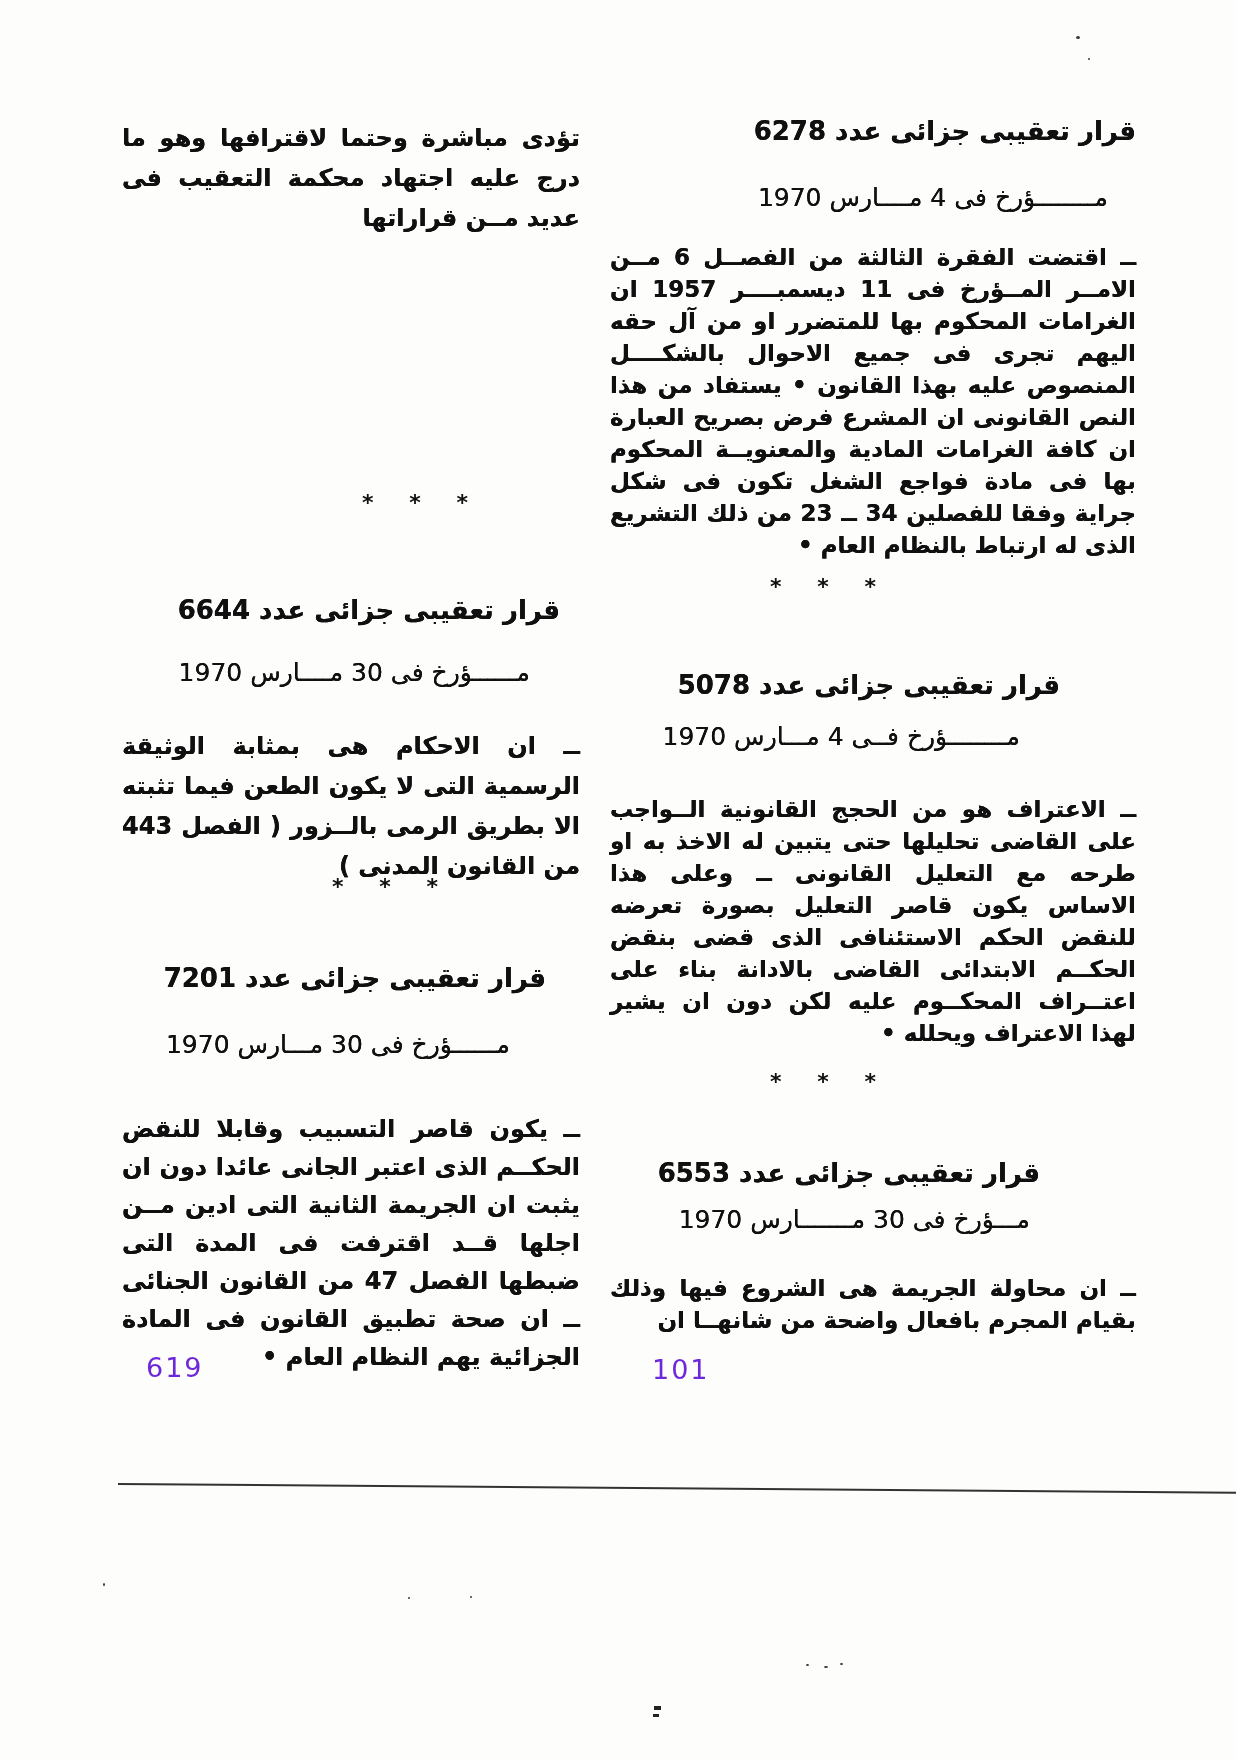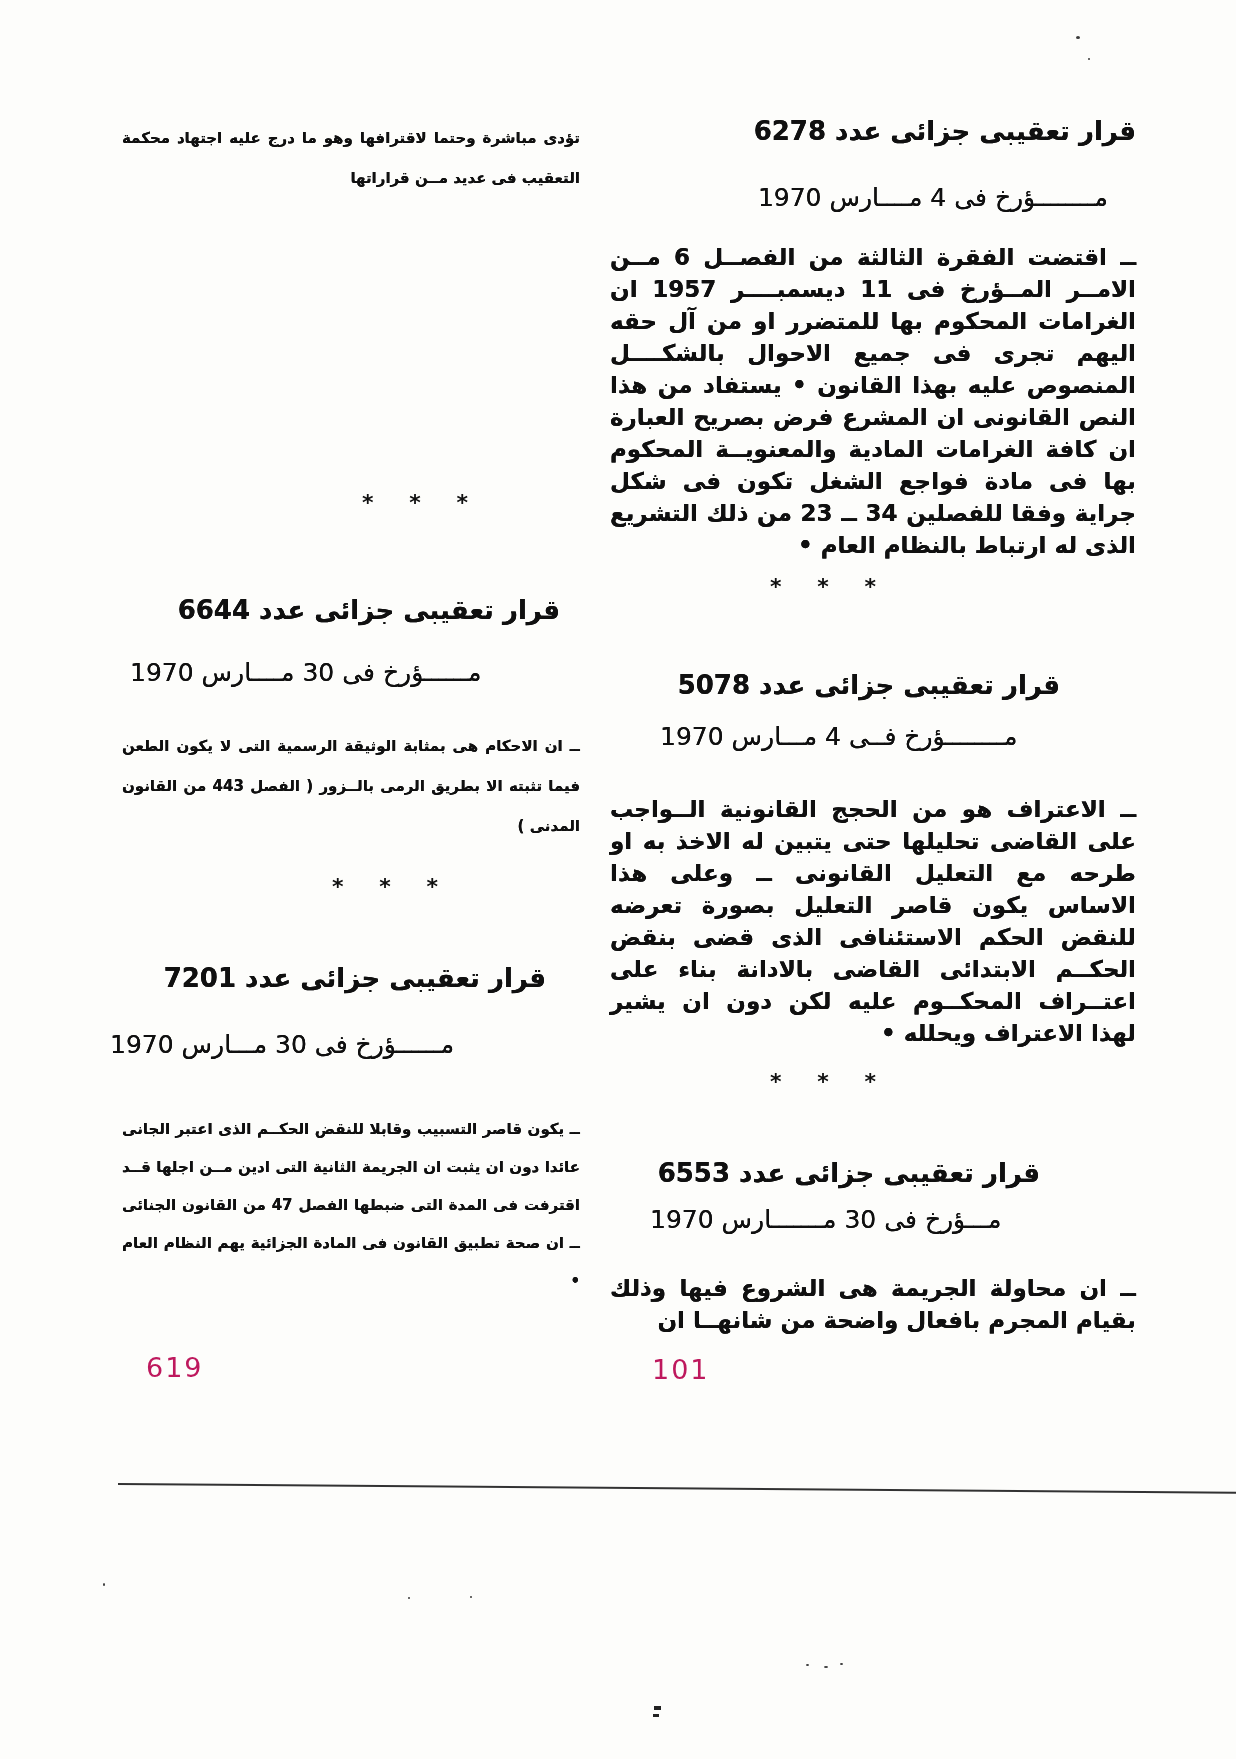--- a/index.html
+++ b/index.html
@@ -19,32 +19,32 @@
   }
   .date{
     font-size:25px;font-weight:400;white-space:nowrap;
     text-shadow:0 0 .5px #000;
   }
   .body-r{
     font-size:23px;font-weight:700;line-height:32px;
     text-align:justify;text-shadow:0 0 .5px #000;
   }
   .body-l{
-    font-size:15px;font-weight:700;line-height:40px;
+    font-size:24px;font-weight:700;line-height:40px;
     text-align:justify;text-shadow:0 0 .5px #000;
   }
   .body-l3{line-height:38px;}
   .stars{
     font-size:22px;font-weight:700;text-align:center;
     letter-spacing:10px;word-spacing:8px;
   }
-  .center{text-align:left;}
+  .center{text-align:right;}
   .pagenum{
     font-family:"DejaVu Sans", sans-serif;
-    font-size:27px;font-weight:400;color:#be185d;
+    font-size:27px;font-weight:400;color:#6d28d9;
     letter-spacing:2px;direction:ltr;
   }
   .scan-line{
     position:absolute;top:1483px;left:118px;width:1120px;height:2px;
     background:#1c1c1c;transform:rotate(0.45deg);transform-origin:left center;
     opacity:.9;
   }
   .speck{position:absolute;background:#3a3a3a;border-radius:50%;}
   .mark-z{position:absolute;width:9px;height:11px;}
   .mark-z::before{content:"";position:absolute;top:0;left:1px;width:7px;height:4px;background:#222;}

